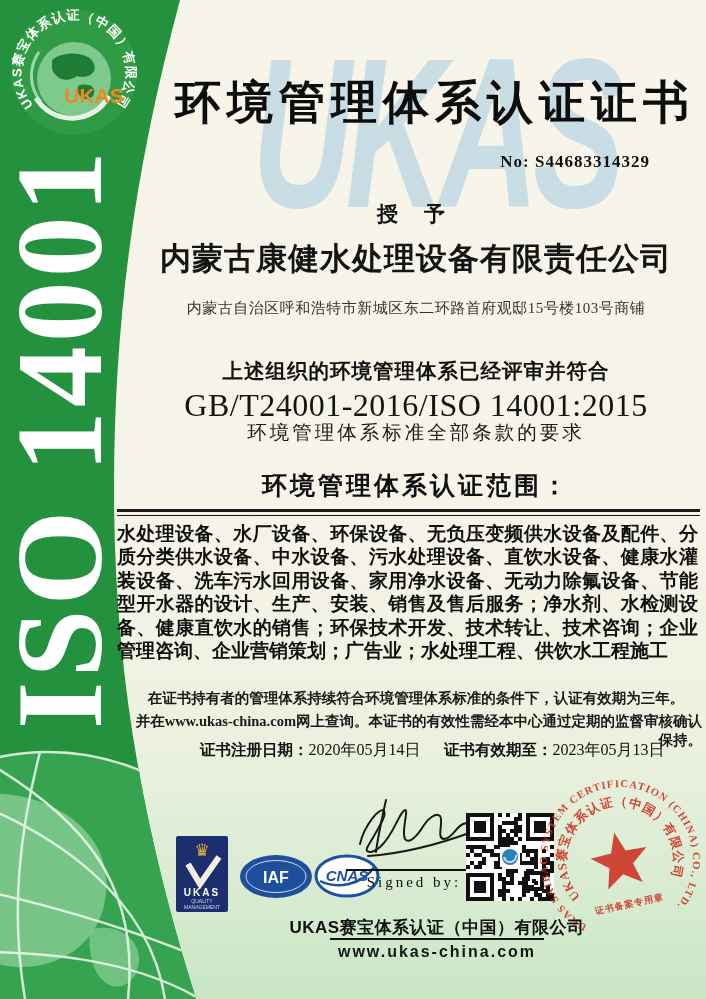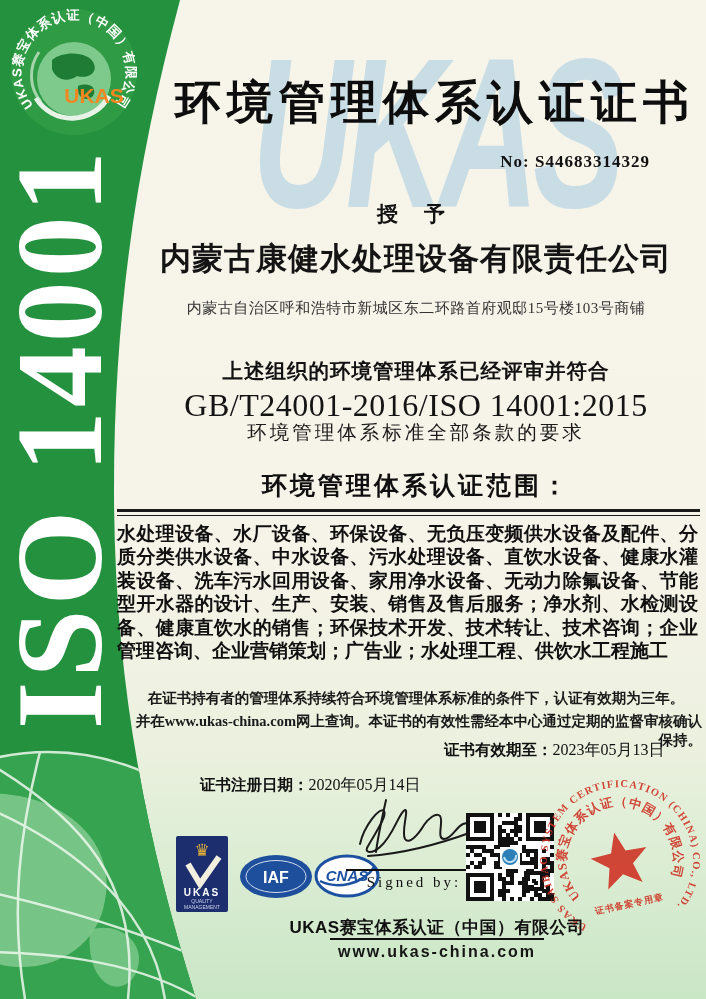--- a/index.html
+++ b/index.html
@@ -106,21 +106,21 @@
   <div class="cx address">内蒙古自治区呼和浩特市新城区东二环路首府观邸15号楼103号商铺</div>
   <div class="cx statement">上述组织的环境管理体系已经评审并符合</div>
   <div class="cx standard">GB/T24001-2016/ISO 14001:2015</div>
   <div class="cx scope-title">环境管理体系认证范围：</div>
   <div class="cx standard-note">环境管理体系标准全部条款的要求</div>
   <div class="rule"></div>
   <div class="scope">水处理设备、水厂设备、环保设备、无负压变频供水设备及配件、分质分类供水设备、中水设备、污水处理设备、直饮水设备、健康水灌装设备、洗车污水回用设备、家用净水设备、无动力除氟设备、节能型开水器的设计、生产、安装、销售及售后服务；净水剂、水检测设备、健康直饮水的销售；环保技术开发、技术转让、技术咨询；企业管理咨询、企业营销策划；广告业；水处理工程、供饮水工程施工</div>
   <div class="cx note1">在证书持有者的管理体系持续符合环境管理体系标准的条件下，认证有效期为三年。</div>
   <div class="cx note2">并在www.ukas-china.com网上查询。本证书的有效性需经本中心通过定期的监督审核确认保持。</div>
 
-  <div class="date-item" style="left:200px;margin-top:35px;">
+  <div class="date-item" style="left:200px;">
     <span class="lbl">证书注册日期：</span><span>2020年05月14日</span>
   </div>
   <div class="date-item" style="left:444px;">
     <span class="lbl">证书有效期至：</span><span>2023年05月13日</span>
   </div>
 
   <svg class="logo-svg" style="left:176px;top:836px;" width="52" height="76" viewBox="0 0 52 76">
     <rect x="0" y="0" width="52" height="76" rx="2" style="fill:var(--ukas_navy)"></rect>
     <text x="26" y="20" text-anchor="middle" font-size="17" fill="#e8b33a">♛</text>
     <path d="M12,28 L24,48 L43,21" stroke="#f3efdf" stroke-width="6" fill="none"></path>

